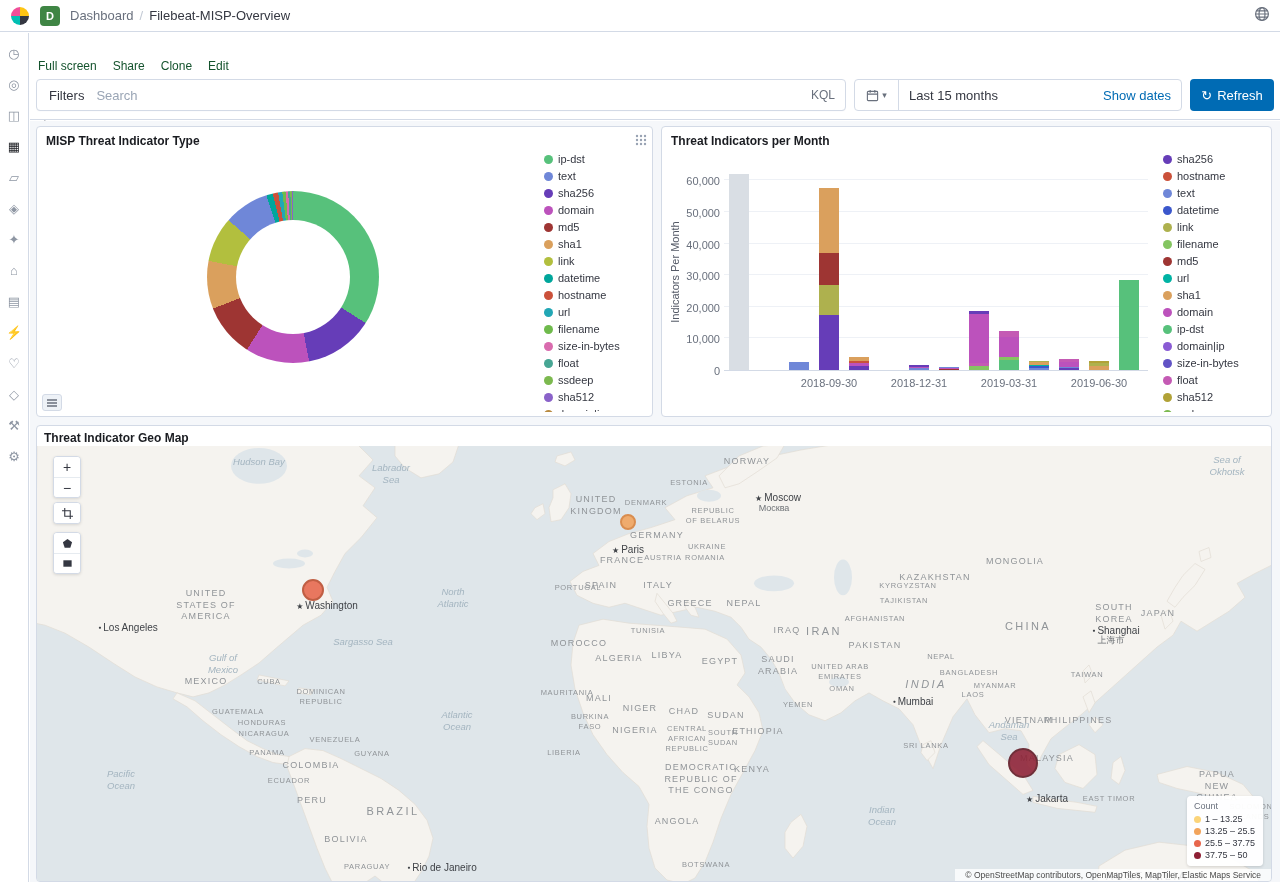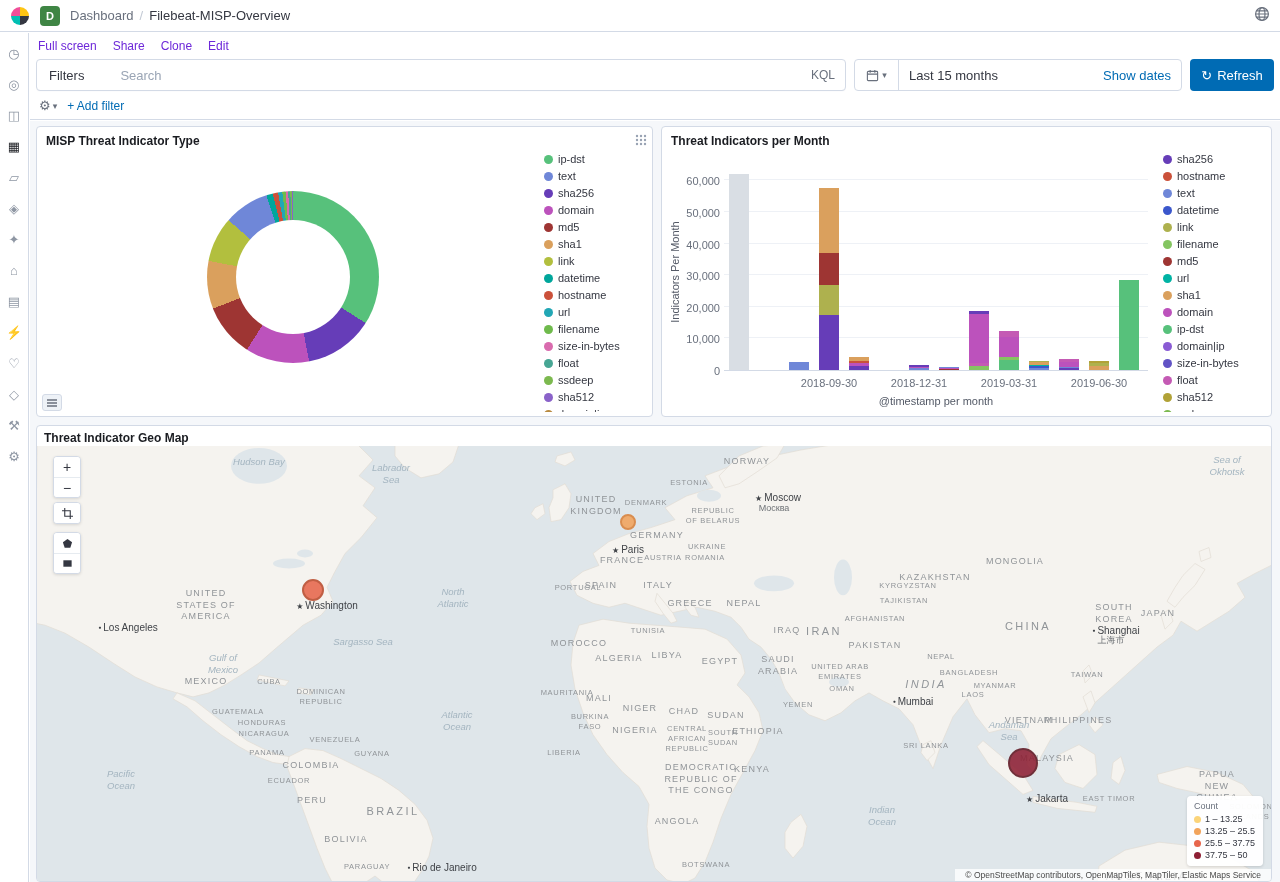--- a/index.html
+++ b/index.html
@@ -24,24 +24,24 @@
     border-right:1px solid #d3dae6; display:flex; flex-direction:column; align-items:center;
     padding-top:12px; gap:13px; z-index:10; }
   .side-icon { width:18px; height:18px; line-height:18px; text-align:center; font-size:13px;
     color:#8e96a3; cursor:pointer; }
   .side-icon.active { color:#1a1c21; }
 
   
   .main { position:absolute; left:30px; top:33px; right:0; bottom:0; }
   .chrome { height:87px; background:#fff; border-bottom:1px solid #d3dae6; padding:4px 6px 0 6px; }
   .navlinks { display:flex; gap:16px; padding:2px 0 6px 2px; }
-  .navlink { font-size:12px; color:#6d28d9; cursor:pointer; }
+  .navlink { font-size:12px; color:#14532d; cursor:pointer;margin-top:20px; }
   .querybar { display:flex; gap:8px; }
   .searchbox { flex:1; height:32px; background:#fff; border:1px solid #d3dae6; border-radius:4px;
-    display:flex; align-items:center; box-shadow:0 1px 1px -1px rgba(152,162,179,.3);gap:24px; }
+    display:flex; align-items:center; box-shadow:0 1px 1px -1px rgba(152,162,179,.3); }
   .filters-label { padding:0 12px; font-size:13px; color:#343741; }
   .search-input { flex:1; border:none; outline:none; font-size:13px; color:#0f172a;
     font-family:"Liberation Sans",sans-serif; }
   .search-input::placeholder { color:#9aa5b5; }
   .kql { padding:0 10px; font-size:12px; color:#69707d; }
   .datebox { width:328px; height:32px; background:#fff; border:1px solid #d3dae6; border-radius:4px;
     display:flex; align-items:center; }
   .date-cal { width:44px; height:100%; border-right:1px solid #d3dae6; display:flex;
     align-items:center; justify-content:center; gap:3px; color:#69707d; }
   .caret { font-size:9px; color:#69707d; }
@@ -376,21 +376,20 @@
               </div>
               <div class="bar" style="left: 365px;">
                 <div class="bar-seg" style="bottom: 0px; height: 4.10968px; background: rgb(218, 160, 93);"></div>
                 <div class="bar-seg" style="bottom: 4.10968px; height: 2.84516px; background: rgb(174, 177, 78);"></div>
                 <div class="bar-seg" style="bottom: 6.95484px; height: 1.89677px; background: rgb(177, 162, 55);"></div>
               </div>
               <div class="bar" style="left: 395px;">
                 <div class="bar-seg" style="bottom: 0px; height: 90.0968px; background: rgb(87, 193, 123);"></div>
               </div>
             </div>
-          <div class="x-title" id="bars-xtitle">@timestamp per month</div>
         <div class="x-tick" style="left: 167px;">2018-09-30</div>
             <div class="x-tick" style="left: 257px;">2018-12-31</div>
             <div class="x-tick" style="left: 347px;">2019-03-31</div>
             <div class="x-tick" style="left: 437px;">2019-06-30</div>
           </div>
         <div class="vis-legend" id="bars-legend">
             <div class="legend-item">
               <span class="legend-dot" style="background: rgb(102, 61, 184);"></span>
               <span class="legend-label">sha256</span>
             </div>

